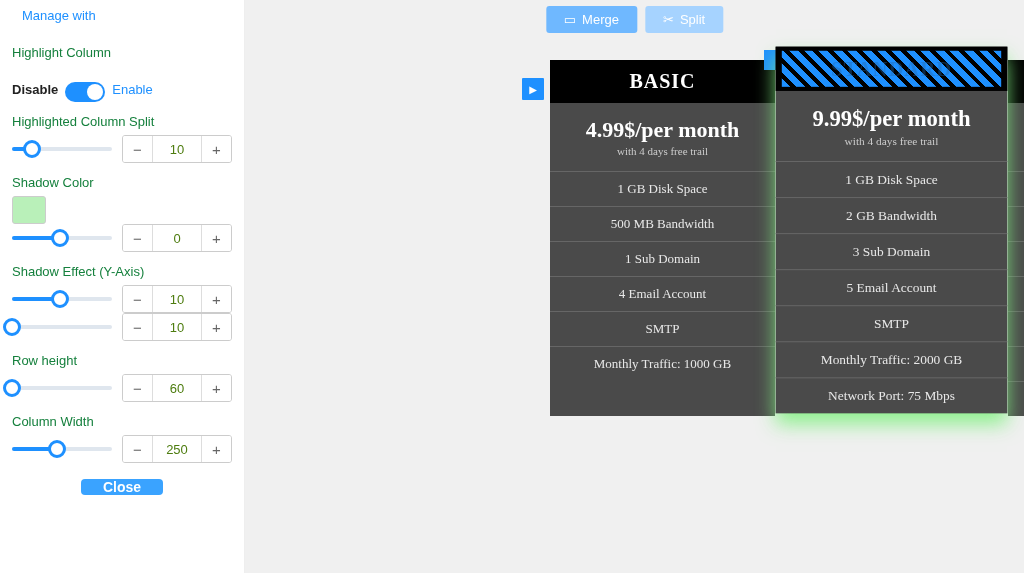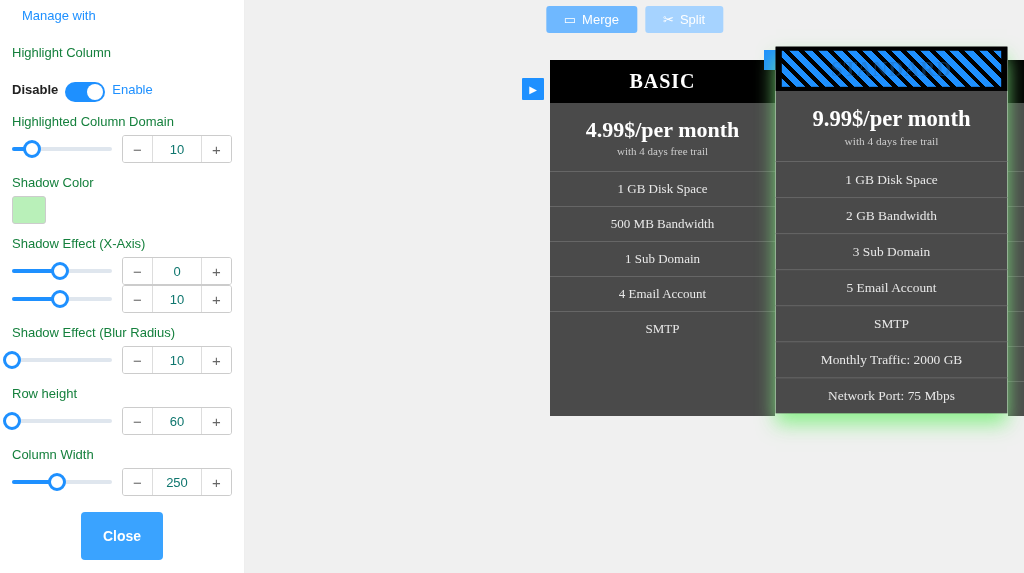--- a/index.html
+++ b/index.html
@@ -18,25 +18,25 @@
 
 .slider-row { display:flex; align-items:center; gap:10px; }
 .slider { flex:0 0 100px; height:4px; background:#dfe6ee; border-radius:2px; position:relative; }
 .slider .fill{ position:absolute; left:0; top:0; bottom:0; background:#1e90ff; border-radius:2px; }
 .slider .thumb{ position:absolute; top:50%; width:18px; height:18px; border-radius:50%; border:3px solid #1e90ff; background:#fff; transform:translate(-50%,-50%); }
 
 .stepper { display:flex; align-items:stretch; border:1px solid #ccc; border-radius:3px; height:28px; overflow:hidden; flex:0 0 110px;}
 .stepper button{ width:30px; border:none; background:#fff; color:#666; font-size:15px; cursor:pointer;}
 .stepper button:first-child{border-right:1px solid #ddd;}
 .stepper button:last-child{border-left:1px solid #ddd;}
-.stepper .val{ flex:1; display:flex; align-items:center; justify-content:center; font-size:13px; color:#0f766e;}
+.stepper .val{ flex:1; display:flex; align-items:center; justify-content:center; font-size:13px; color:#4d7c0f;}
 
 .color-swatch{ width:34px; height:28px; border:1px solid #ccc; border-radius:3px; background:#b9f0b9; }
 
-.close-btn{ margin:16px auto 0; display:block; padding:16px 22px; background:#3aa3ff; color:#fff; border:none; border-radius:4px; font-weight:600; font-size:14px; cursor:pointer;}
+.close-btn{ margin:16px auto 0; display:block; padding:0 22px; background:#3aa3ff; color:#fff; border:none; border-radius:4px; font-weight:600; font-size:14px; cursor:pointer;}
 
 .canvas { flex:1; background:#f0f0f0; position:relative; padding:0; }
 .toolbar{ position:absolute; top:6px; left:50%; transform:translateX(-50%); display:flex; gap:8px;}
 .tool-btn{ padding:6px 18px; border:none; border-radius:3px; background:#6fb8ff; color:#fff; font-size:13px; display:flex; align-items:center; gap:6px; cursor:pointer;}
 .tool-btn.split{ background:#a6d3ff; }
 
 .table-wrap{ position:absolute; left:305px; top:60px; }
 .row-handle{ position:absolute; left:-28px; top:18px; width:22px; height:22px; background:#1e90ff; color:#fff; display:flex;align-items:center;justify-content:center; font-size:10px; border-radius:1px; }
 .col-handle{ position:absolute; left:214px; top:-10px; width:240px; height:20px; background:#1e90ff; color:#fff; display:flex;align-items:center;justify-content:center;}
 .col-handle svg{fill:#fff;}
@@ -63,62 +63,61 @@
     <div class="tab">Manage with</div>
   </div>
 
   <div class="section-label">Highlight Column</div>
   <div class="toggle-row">
     <span class="dis">Disable</span>
     <span class="switch"></span>
     <span class="en">Enable</span>
   </div>
 
-  <div class="section-label">Highlighted Column Domain</div>
+  <div class="section-label">Highlighted Column Split</div>
   <div class="slider-row">
     <div class="slider">
         <div class="fill" style="width: 20%;"></div>
         <div class="thumb" style="left: 20%;"></div>
       </div>
     <div class="stepper">
         <button>−</button>
         <div class="val">10</div>
         <button>+</button>
       </div>
   </div>
 
   <div class="section-label">Shadow Color</div>
   <div class="color-swatch"></div>
 
-  <div class="section-label">Shadow Effect (X-Axis)</div>
   <div class="slider-row">
     <div class="slider">
         <div class="fill" style="width: 48%;"></div>
         <div class="thumb" style="left: 48%;"></div>
       </div>
     <div class="stepper">
         <button>−</button>
         <div class="val">0</div>
         <button>+</button>
       </div>
   </div>
 
+  <div class="section-label">Shadow Effect (Y-Axis)</div>
   <div class="slider-row">
     <div class="slider">
         <div class="fill" style="width: 48%;"></div>
         <div class="thumb" style="left: 48%;"></div>
       </div>
     <div class="stepper">
         <button>−</button>
         <div class="val">10</div>
         <button>+</button>
       </div>
   </div>
 
-  <div class="section-label">Shadow Effect (Blur Radius)</div>
   <div class="slider-row">
     <div class="slider">
         <div class="fill" style="width: 0%;"></div>
         <div class="thumb" style="left: 0%;"></div>
       </div>
     <div class="stepper">
         <button>−</button>
         <div class="val">10</div>
         <button>+</button>
       </div>
@@ -178,20 +177,21 @@
           <div class="head">BASIC</div>
           <div class="price-block">
             <div class="price">4.99$/per month</div>
             <div class="trail">with 4 days free trail</div>
           </div>
           <div class="feat">1 GB Disk Space</div>
           <div class="feat">500 MB Bandwidth</div>
           <div class="feat">1 Sub Domain</div>
           <div class="feat">4 Email Account</div>
           <div class="feat">SMTP</div>
+          <div class="feat">Monthly Traffic: 1000 GB</div>
         </div>
         <div class="card highlighted">
           <div class="head"><div class="hatch"></div><span class="txt">STANDARD</span></div>
           <div class="price-block">
             <div class="price">9.99$/per month</div>
             <div class="trail">with 4 days free trail</div>
           </div>
           <div class="feat">1 GB Disk Space</div>
           <div class="feat">2 GB Bandwidth</div>
           <div class="feat">3 Sub Domain</div>

